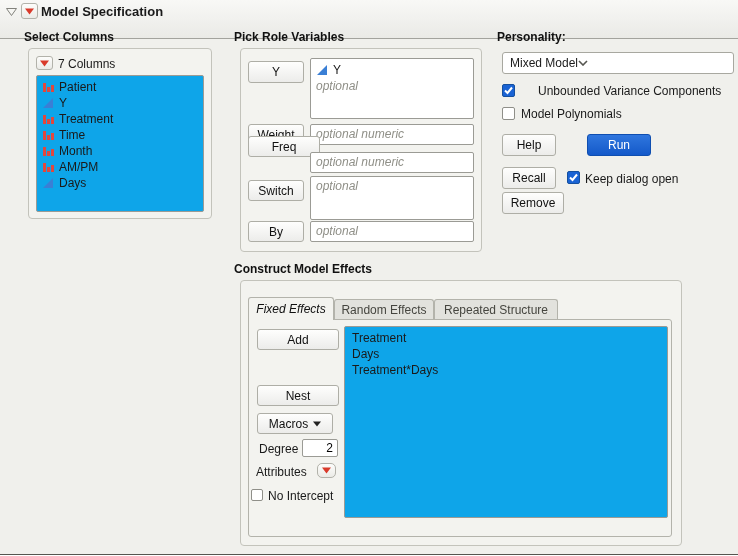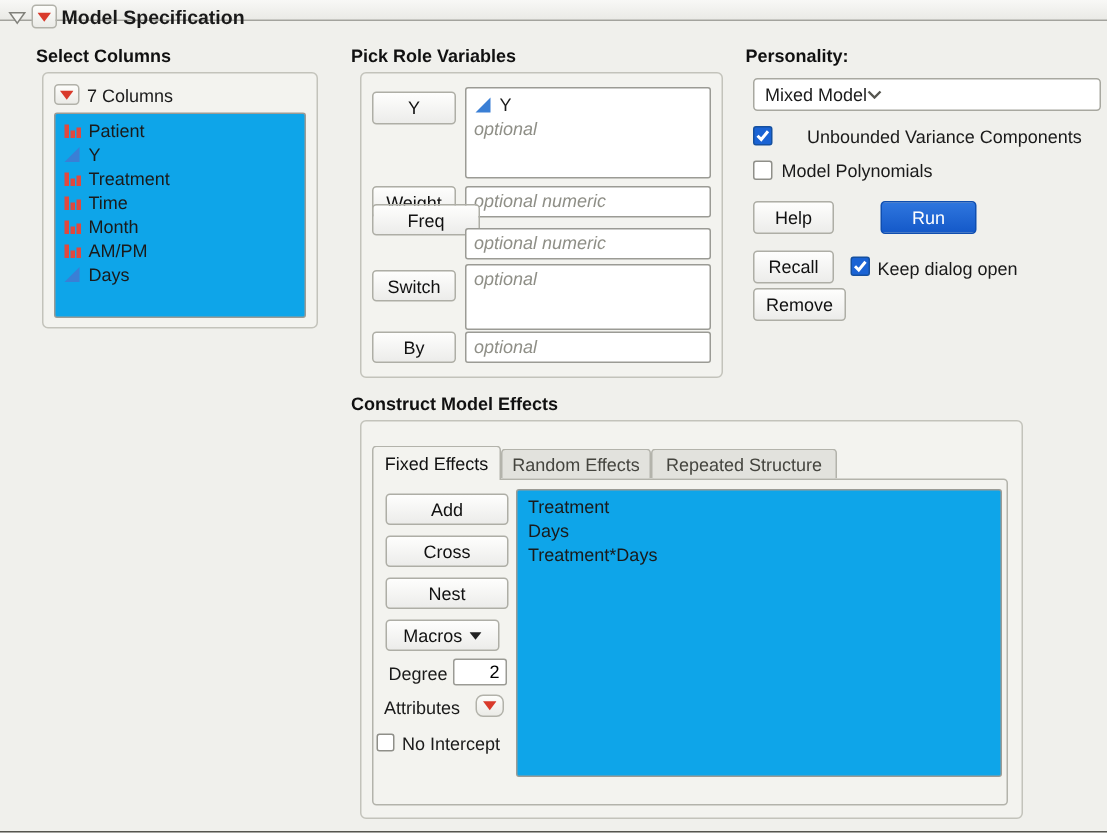--- a/index.html
+++ b/index.html
@@ -1,19 +1,19 @@
 <!DOCTYPE html>
 <html><head>
 <meta charset="utf-8">
 <style>
   * { margin:0; padding:0; box-sizing:border-box; }
   html,body { width:738px; height:556px; }
   body { font-family:"Liberation Sans", sans-serif; font-size:12px; color:#1a1a1a; background:#fff; }
   .window { position:relative; width:738px; height:555px; background:#f0f0ec; border-bottom:1px solid #55554f; overflow:hidden; }
-  .titlebar { position:absolute; left:0; top:0; width:738px; height:14px; background:linear-gradient(#f8f8f6,#eaeae6); border-bottom:1px solid #a3a39d; }
+  .titlebar { position:absolute; left:0; top:0; width:738px; height:39px; background:linear-gradient(#f8f8f6,#eaeae6); border-bottom:1px solid #a3a39d; }
   .abs { position:absolute; }
   .section-label { position:absolute; font-weight:bold; font-size:12px; color:#111; }
   .groupbox { position:absolute; border:1px solid #c3c3bb; border-radius:4px; background:#f3f3ef; }
   .listbox { position:absolute; background:#0ea5e9; border:1px solid #9b9b95; border-radius:2px; overflow:hidden; }
   .btn { position:absolute; display:flex; align-items:center; justify-content:center;
          background:linear-gradient(#fefefd,#ececе8); background:linear-gradient(#fefefd,#ececea);
          border:1px solid #aeaea6; border-radius:3px; font-size:12px; color:#111; cursor:default; }
   .btn-blue { background:linear-gradient(#2f76de,#1459c9); border:1px solid #0f4eb0; color:#fff; }
   .checkbox { position:absolute; width:13px; height:13px; background:#fff; border:1px solid #8f8f89; border-radius:2px;
               display:flex; align-items:center; justify-content:center; }
@@ -201,34 +201,33 @@
         <path d="M2 5.5 L4.5 8 L9 2.5" stroke="#fff" stroke-width="2" fill="none"></path>
       </svg>
   </span>
   <span class="cb-label" style="left:585px; top:172px;">Keep dialog open</span>
 
   <button class="btn" style="left:502px; top:192px; width:62px; height:22px;">Remove</button>
 
   <div class="section-label" style="left:234px; top:262px;">Construct Model Effects</div>
   <div class="groupbox" style="left:240px; top:280px; width:442px; height:266px;"></div>
 
-  <div class="tab active" style="left:248px; top:297px; width:86px; height:23px;">
+  <div class="tab active" style="left:248px; top:297px; width:86px; height:23px;font-style:italic;">
     <span>Fixed Effects</span>
   </div>
   <div class="tab inactive" style="left:334px; top:299px; width:100px; height:20px;">
     <span>Random Effects</span>
   </div>
   <div class="tab inactive" style="left:434px; top:299px; width:124px; height:20px;">
     <span>Repeated Structure</span>
   </div>
 
   <div class="tabpanel" style="left:248px; top:319px; width:424px; height:218px;"></div>
 
   <button class="btn" style="left:257px; top:329px; width:82px; height:21px; z-index:4;">Add</button>
-  <button class="btn" style="left:257px; top:357px; width:82px; height:21px; z-index:4;">Cross</button>
   <button class="btn" style="left:257px; top:385px; width:82px; height:21px; z-index:4;">Nest</button>
 
   <button class="btn" style="left:257px; top:413px; width:76px; height:21px; z-index:4; gap:5px;text-align:right;">
     <span>Macros</span>
     <span>
         <svg width="8" height="6" viewBox="0 0 8 6">
           <polygon points="0,0.5 8,0.5 4,5.5" fill="#222"></polygon>
         </svg>
       </span>
   </button>

